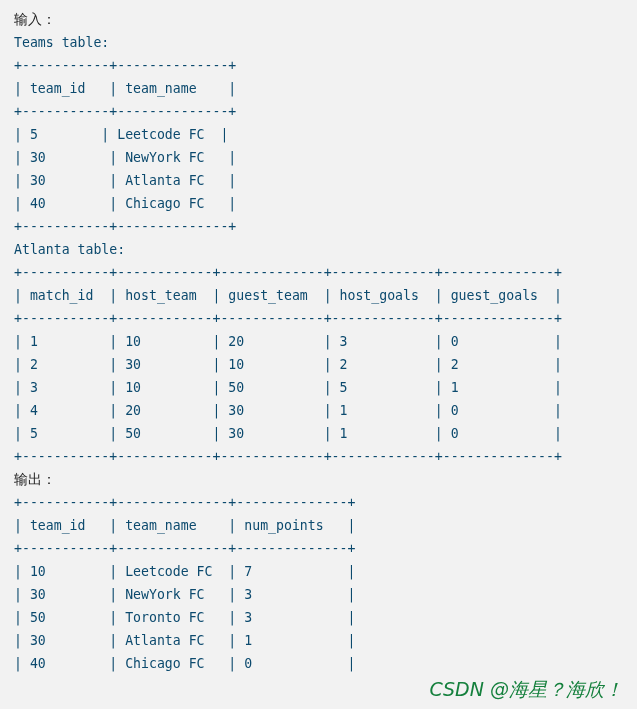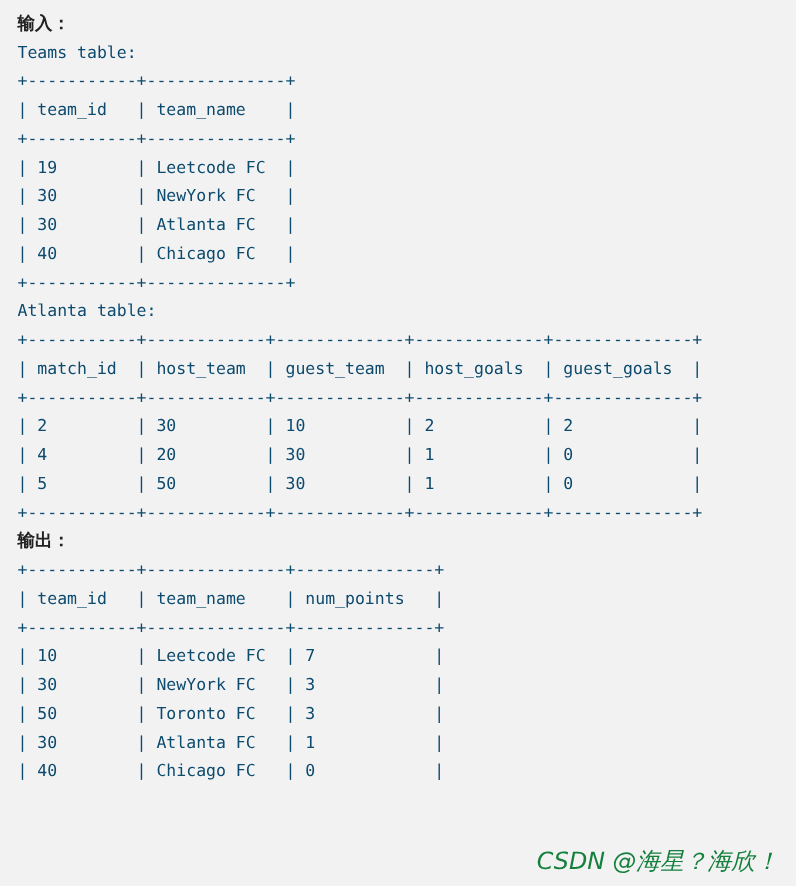--- a/index.html
+++ b/index.html
@@ -18,21 +18,21 @@
     position: absolute;
     left: 0;
     top: 0;
     width: 637px;
     height: 709px;
     padding: 8px 0 0 14px;
     box-sizing: border-box;
   }
   .heading {
     font-family: "DejaVu Sans", sans-serif;
-    font-weight: bold;
+    font-weight: normal;
     font-size: 14px;
     line-height: 23px;
     color: #222222;
     letter-spacing: 0px;
     white-space: pre;
     margin: 0;
   }
   .line {
     font-family: "DejaVu Sans Mono", monospace;
     font-size: 13.2px;
@@ -65,34 +65,36 @@
 
   <div class="block">
     <div class="heading">输入：</div>
 
     <div class="line">Teams table:</div>
 
     <div>
       <div class="line">+-----------+--------------+</div>
       <div class="line">| team_id   | team_name    |</div>
       <div class="line">+-----------+--------------+</div>
-      <div class="line">| 19        | Leetcode FC  |</div>
+      <div class="line">| 5        | Leetcode FC  |</div>
       <div class="line">| 30        | NewYork FC   |</div>
       <div class="line">| 30        | Atlanta FC   |</div>
       <div class="line">| 40        | Chicago FC   |</div>
       <div class="line">+-----------+--------------+</div>
     </div>
 
     <div class="line">Atlanta table:</div>
 
     <div>
       <div class="line">+-----------+------------+-------------+-------------+--------------+</div>
       <div class="line">| match_id  | host_team  | guest_team  | host_goals  | guest_goals  |</div>
       <div class="line">+-----------+------------+-------------+-------------+--------------+</div>
+      <div class="line">| 1         | 10         | 20          | 3           | 0            |</div>
       <div class="line">| 2         | 30         | 10          | 2           | 2            |</div>
+      <div class="line">| 3         | 10         | 50          | 5           | 1            |</div>
       <div class="line">| 4         | 20         | 30          | 1           | 0            |</div>
       <div class="line">| 5         | 50         | 30          | 1           | 0            |</div>
       <div class="line">+-----------+------------+-------------+-------------+--------------+</div>
     </div>
   </div>
 
   <div class="block">
     <div class="heading">输出：</div>
 
     <div>

